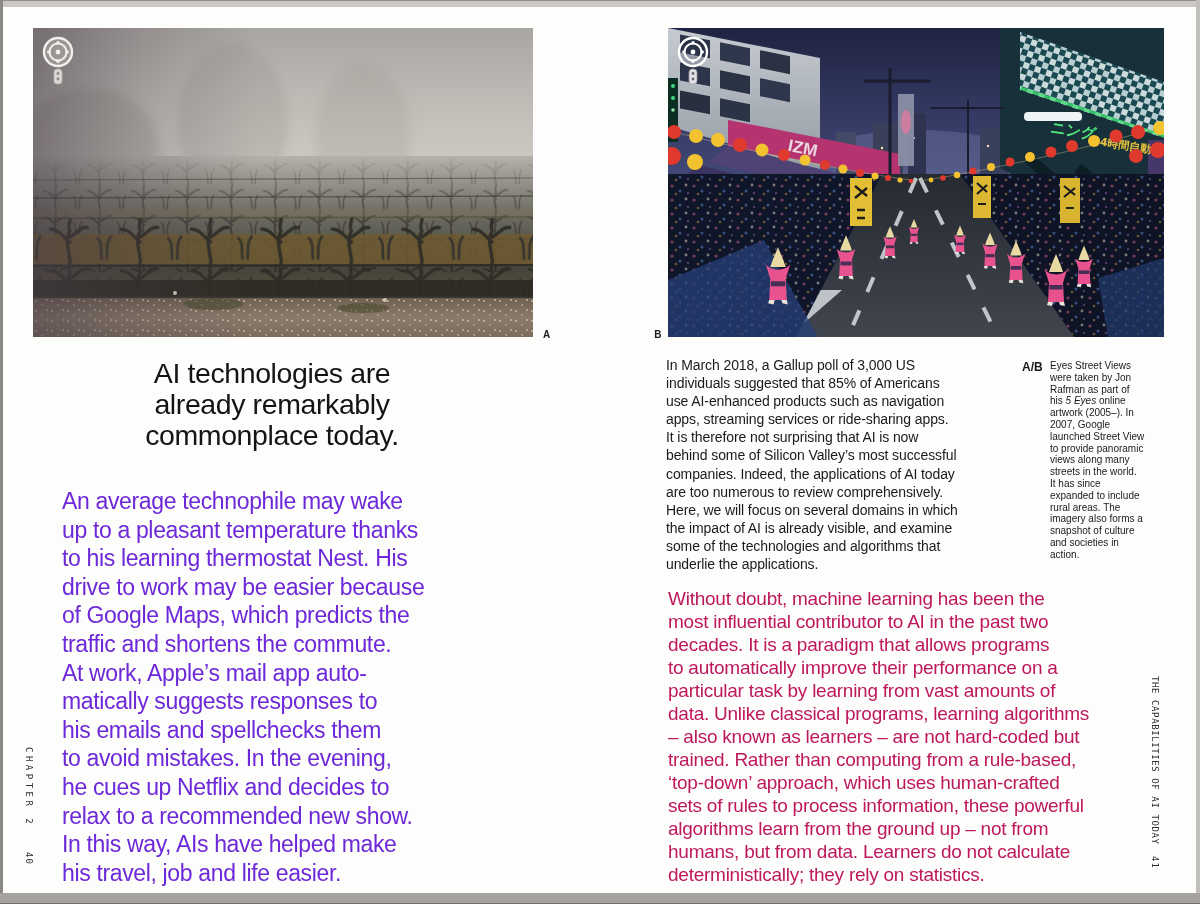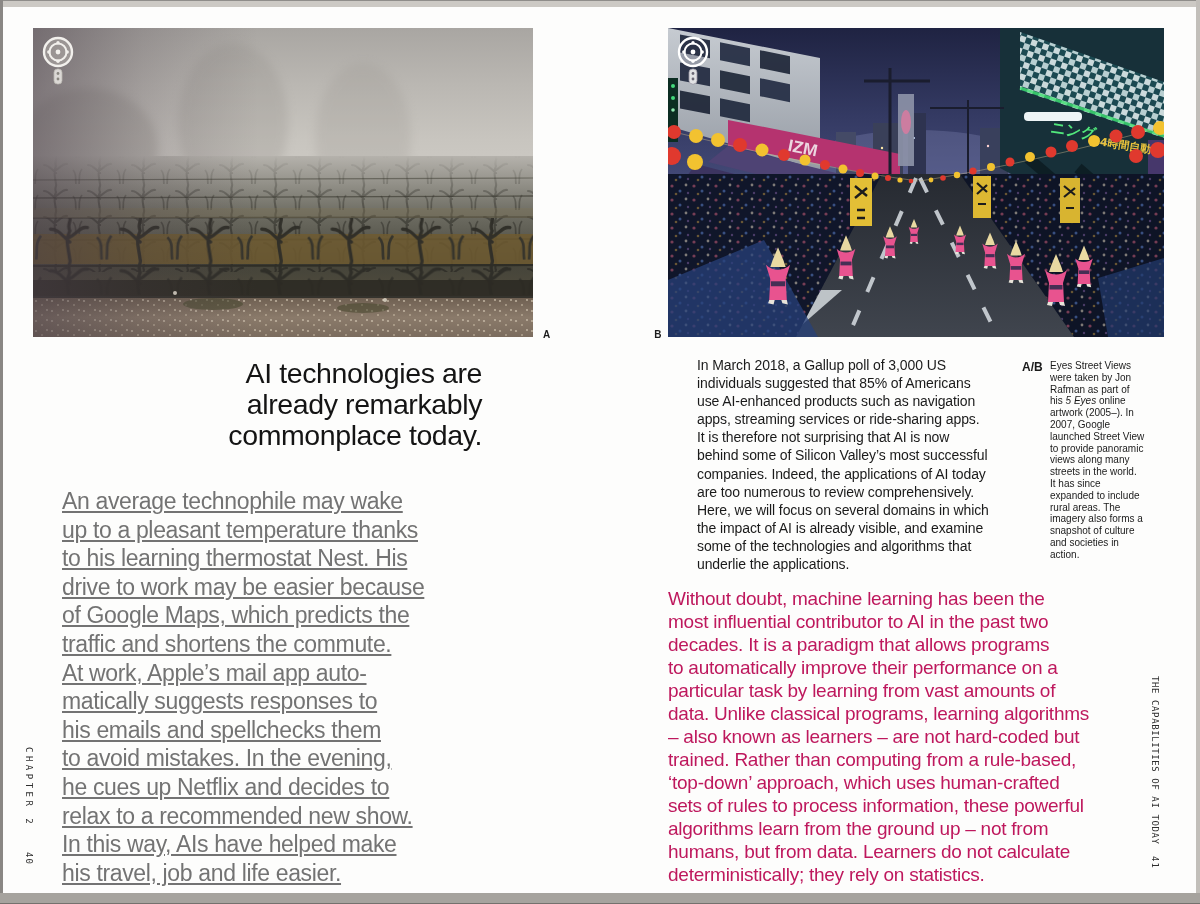--- a/index.html
+++ b/index.html
@@ -10,26 +10,26 @@
   .edge-top{left:0;top:0;width:1200px;height:7px;background:linear-gradient(#8f8d8a 0 1px,#ccc9c4 1px 100%);}
   .edge-bottom{left:0;bottom:0;width:1200px;height:11px;background:linear-gradient(to top,#74716d 0 1px,#a6a39e 1px 100%);}
   .edge-left{left:0;top:0;width:3px;height:904px;background:#8a8784;}
   .edge-right{right:0;top:0;width:4px;height:904px;background:#c2bfba;}
   
   .photo{overflow:hidden;background:#888;}
   .photo svg{display:block;width:100%;height:100%;}
   .sv-icon{position:absolute;width:34px;height:50px;}
   .photo-label{font-size:10px;font-weight:700;letter-spacing:.5px;color:#1c1c1c;}
   
-  .heading{left:62px;top:358px;width:420px;text-align:right;font-size:28.5px;line-height:31px;
+  .heading{left:62px;top:358px;width:420px;text-align:center;font-size:28.5px;line-height:31px;
            font-weight:500;letter-spacing:-0.4px;white-space:pre-line;color:#141414;}
   .body-left{left:62px;top:487px;width:435px;font-size:23px;line-height:28.6px;letter-spacing:-0.35px;
-             white-space:pre-line;color:#737373;text-decoration:underline;}
-  
-  .intro{left:697px;top:356px;width:340px;font-size:14px;line-height:18.1px;letter-spacing:-0.1px;
+             white-space:pre-line;color:#6d28d9;}
+  
+  .intro{left:666px;top:356px;width:340px;font-size:14px;line-height:18.1px;letter-spacing:-0.1px;
          white-space:pre-line;color:#1a1a1a;}
   .sidenote-ref{left:1022px;top:360px;font-size:12px;font-weight:700;color:#1a1a1a;}
   .sidenote{left:1050px;top:360px;width:95px;font-size:10px;line-height:11.8px;color:#1a1a1a;}
   .body-right{left:668px;top:587px;width:505px;font-size:19px;line-height:23px;letter-spacing:-0.25px;
               white-space:pre-line;color:#be185d;}
   
   .vtext{writing-mode:vertical-rl;text-orientation:mixed;
          font-family:"DejaVu Sans Mono","Liberation Mono",monospace;
          font-size:9px;color:#2e2e2e;}
   .margin-chapter{left:24px;top:747px;letter-spacing:3.5px;}

